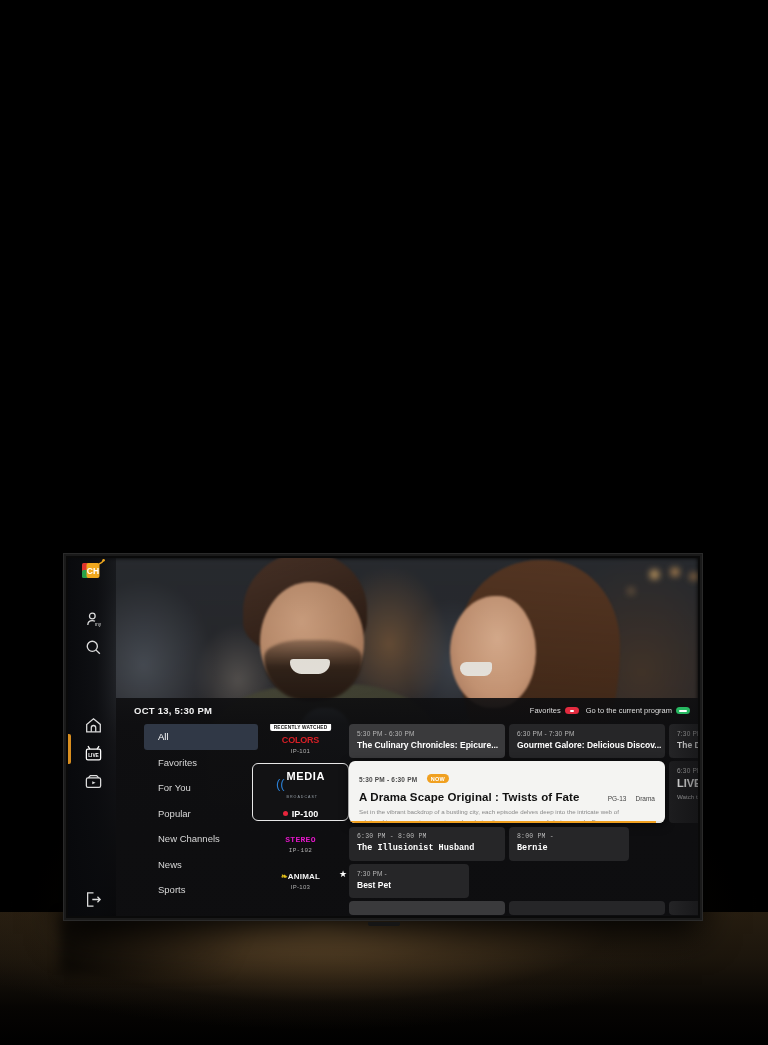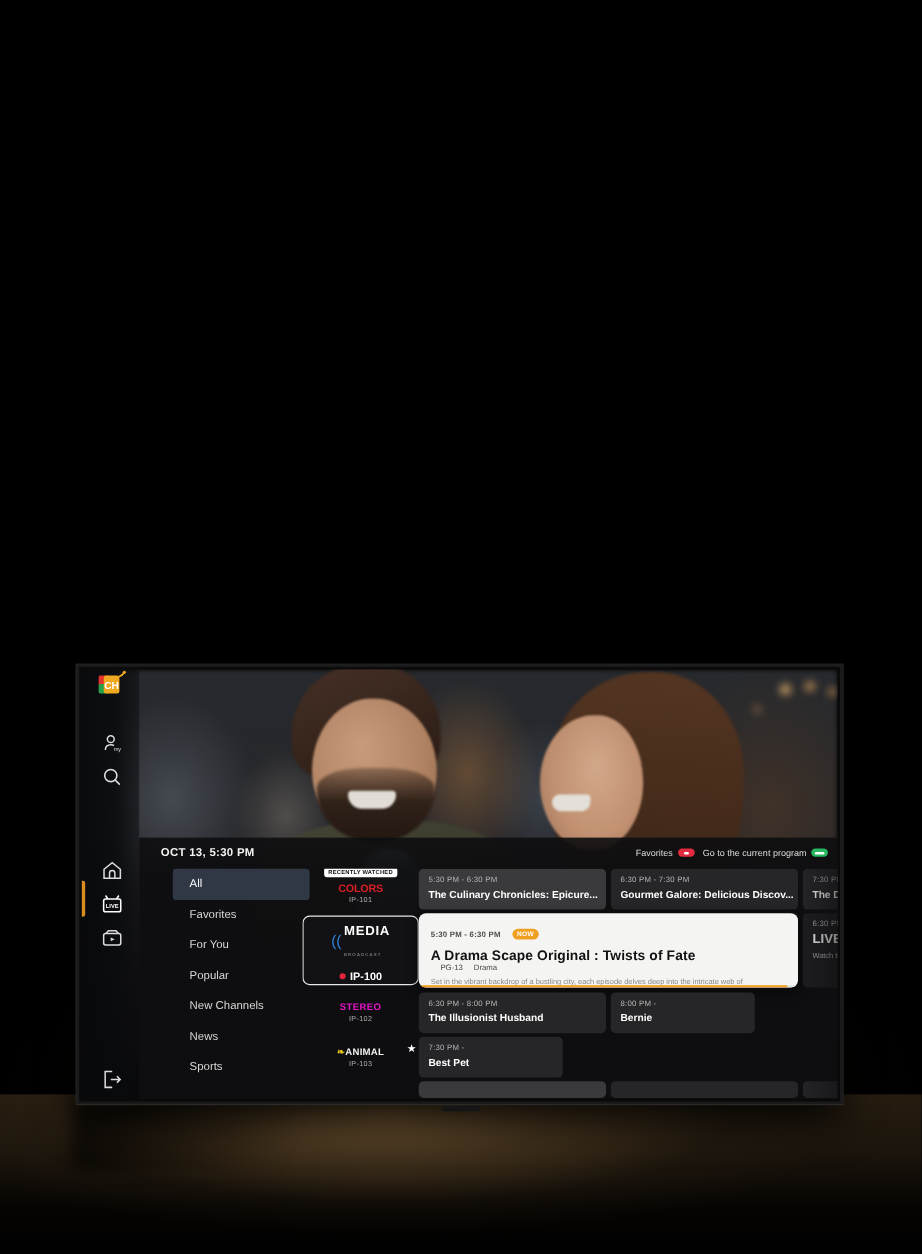--- a/index.html
+++ b/index.html
@@ -350,40 +350,40 @@
               <div style="display:flex;align-items:center;margin-top:7px;">
                 <span class="live-dot"></span>
                 <span style="font-size:9px;color:#fff;font-weight:bold;">IP-100</span>
               </div>
             </div>
             <div class="prog focused" style="flex:0 0 316px; height:62px;">
               <div>
                 <span class="p-time">5:30 PM - 6:30 PM</span>
                 <span class="badge-now">NOW</span>
               </div>
-              <div style="display:flex; align-items:baseline; justify-content:space-between;flex-direction:column;">
+              <div style="display:flex; align-items:baseline; justify-content:space-between;">
                 <div class="p-title">A Drama Scape Original : Twists of Fate</div>
                 <div style="display:flex; gap:9px; padding-left:8px;">
                   <span class="p-meta">PG-13</span>
                   <span class="p-meta">Drama</span>
                 </div>
               </div>
               <div class="p-desc">Set in the vibrant backdrop of a bustling city, each episode delves deep into the intricate web of relationships, uncovering secrets, and exploring the consequences of choices made. From ...</div>
               <div id="focus-progress">
                   <i style="width: 97%; background: rgb(240, 160, 32);"></i>
                 </div>
             </div>
             <div class="prog dark-right" style="flex:0 0 120px; height:62px;">
               <div class="p-time">6:30 PM - </div>
               <div class="p-title big">LIVE: D</div>
               <div class="p-sub">Watch the</div>
             </div>
           </div>
 
-          <div class="row" style="top:103px; height:34px;">
+          <div class="row" style="top:103px; height:34px;font-family:Liberation Mono, monospace;">
             <div class="chcell">
               <div class="logo-stereo">
                 <span>STEREO</span>
               </div>
               <div class="ch-id">IP-102</div>
             </div>
             <div class="prog" style="flex:0 0 156px;">
               <div class="p-time">6:30 PM - 8:00 PM</div>
               <div class="p-title">The Illusionist Husband</div>
             </div>

